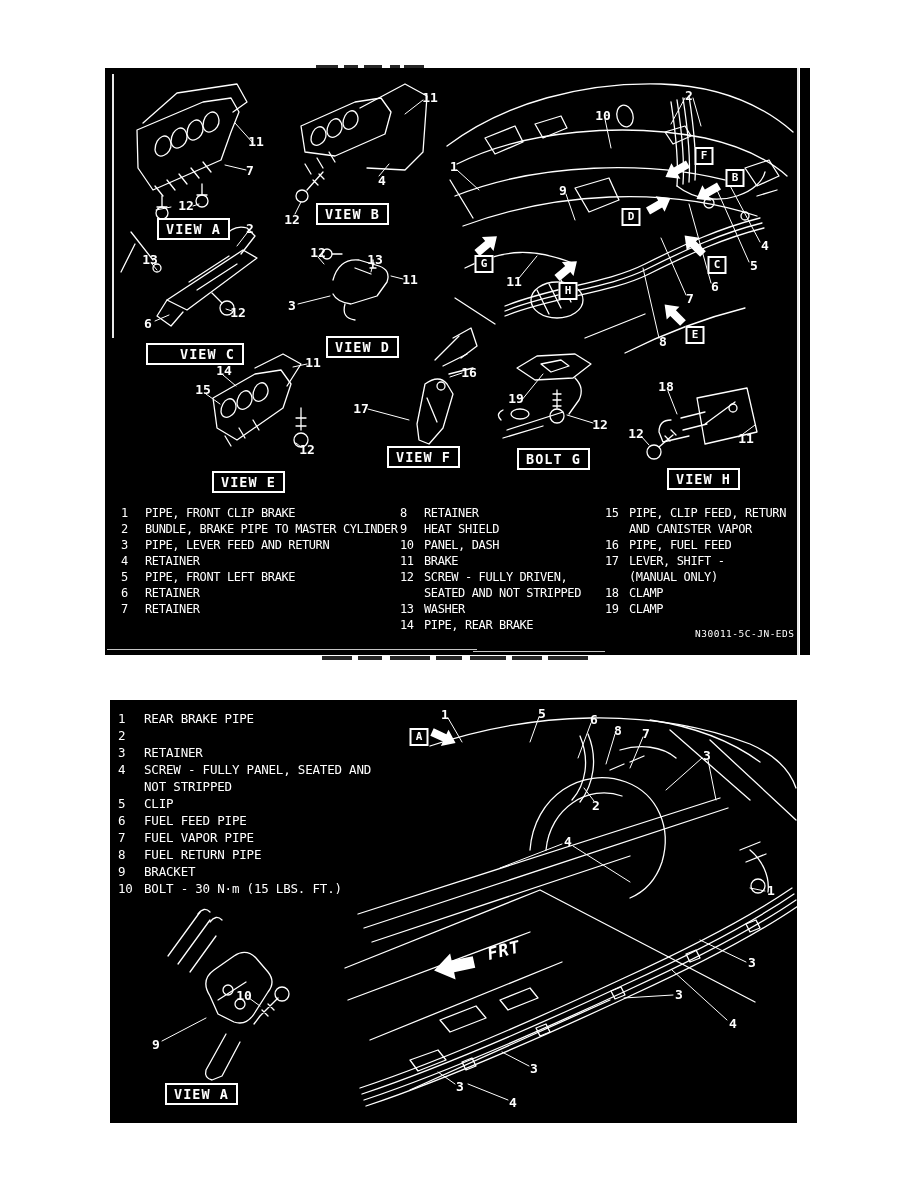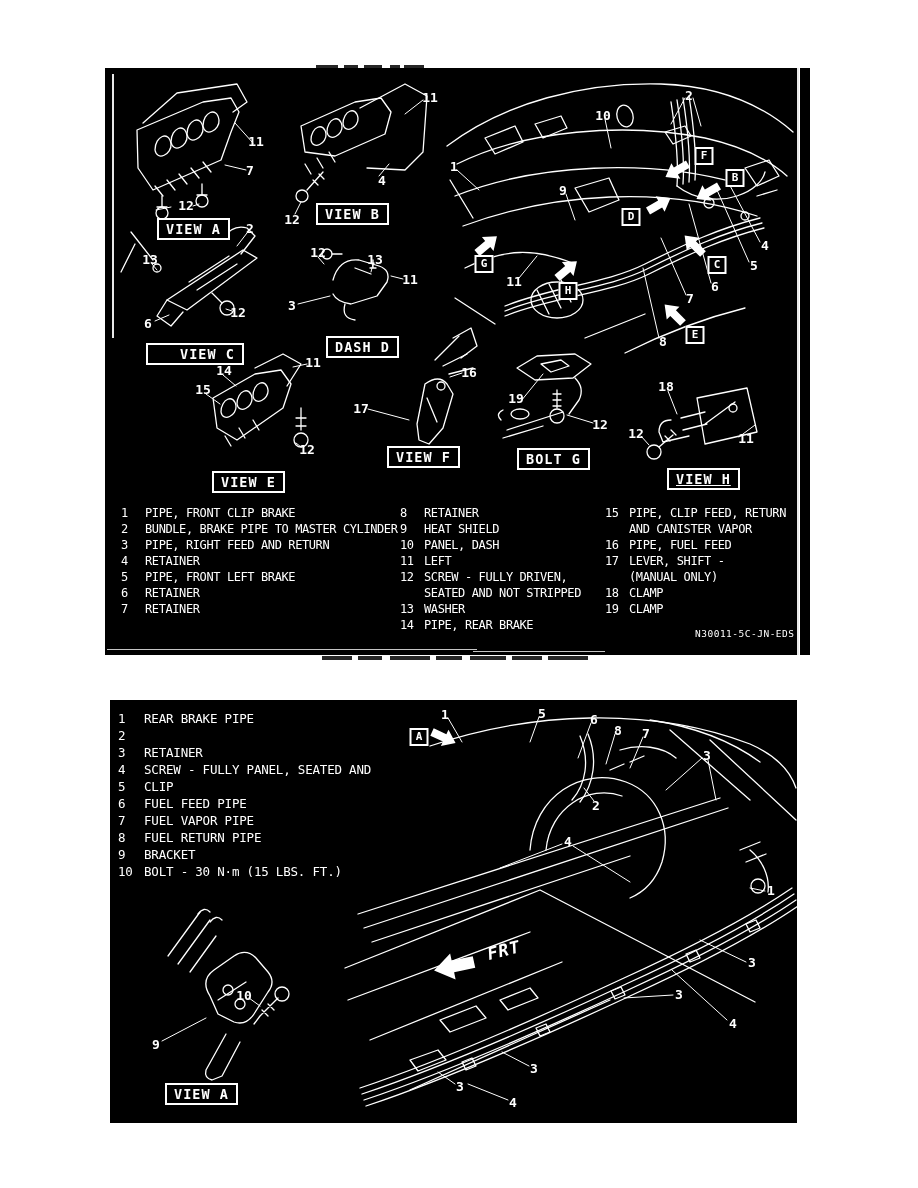--- a/index.html
+++ b/index.html
@@ -170,25 +170,25 @@
   </svg>
 
   <div class="wline" style="left:692px;top:0;width:2px;height:587px;"></div>
   <div class="wline" style="left:7px;top:6px;width:2px;height:264px;"></div>
   <div class="wline" style="left:2px;top:581px;width:370px;height:1px;opacity:.85;"></div>
   <div class="wline" style="left:368px;top:583px;width:132px;height:1px;opacity:.85;"></div>
 
   <div class="viewbox" style="left:52px;top:150px;">VIEW A</div>
   <div class="viewbox" style="left:211px;top:135px;">VIEW B</div>
   <div class="viewbox" style="left:41px;top:275px;padding-left:32px;">VIEW C</div>
-  <div class="viewbox" style="left:221px;top:268px;">DASH D</div>
+  <div class="viewbox" style="left:221px;top:268px;">VIEW D</div>
   <div class="viewbox" style="left:107px;top:403px;">VIEW E</div>
   <div class="viewbox" style="left:282px;top:378px;">VIEW F</div>
   <div class="viewbox" style="left:412px;top:380px;">BOLT G</div>
-  <div class="viewbox" style="left:562px;top:400px;text-decoration:underline;">VIEW H</div>
+  <div class="viewbox" style="left:562px;top:400px;">VIEW H</div>
 
   <div class="letter" style="left:599px;top:88px;">F</div>
   <div class="letter" style="left:630px;top:110px;">B</div>
   <div class="letter" style="left:526px;top:149px;">D</div>
   <div class="letter" style="left:612px;top:197px;">C</div>
   <div class="letter" style="left:379px;top:196px;">G</div>
   <div class="letter" style="left:463px;top:223px;">H</div>
   <div class="letter" style="left:590px;top:267px;">E</div>
 
   <div class="co" style="left:151px;top:73px;">11</div>
@@ -223,31 +223,31 @@
   <div class="co" style="left:610px;top:218px;">6</div>
   <div class="co" style="left:585px;top:230px;">7</div>
   <div class="co" style="left:558px;top:273px;">8</div>
   <div class="co" style="left:458px;top:122px;">9</div>
   <div class="co" style="left:498px;top:47px;">10</div>
   <div class="co" style="left:409px;top:213px;">11</div>
 
   <div class="legend" style="left:16px;top:437px;width:280px;">
     <div class="lrow"><span class="ln">1</span><span class="lt">PIPE, FRONT CLIP BRAKE</span></div>
     <div class="lrow"><span class="ln">2</span><span class="lt">BUNDLE, BRAKE PIPE TO MASTER CYLINDER</span></div>
-    <div class="lrow"><span class="ln">3</span><span class="lt">PIPE, RIGHT FEED AND RETURN</span></div>
+    <div class="lrow"><span class="ln">3</span><span class="lt">PIPE, LEVER FEED AND RETURN</span></div>
     <div class="lrow"><span class="ln">4</span><span class="lt">RETAINER</span></div>
     <div class="lrow"><span class="ln">5</span><span class="lt">PIPE, FRONT LEFT BRAKE</span></div>
     <div class="lrow"><span class="ln">6</span><span class="lt">RETAINER</span></div>
     <div class="lrow"><span class="ln">7</span><span class="lt">RETAINER</span></div>
   </div>
   <div class="legend" style="left:295px;top:437px;width:205px;">
     <div class="lrow"><span class="ln">8</span><span class="lt">RETAINER</span></div>
     <div class="lrow"><span class="ln">9</span><span class="lt">HEAT SHIELD</span></div>
     <div class="lrow"><span class="ln">10</span><span class="lt">PANEL, DASH</span></div>
-    <div class="lrow"><span class="ln">11</span><span class="lt">LEFT</span></div>
+    <div class="lrow"><span class="ln">11</span><span class="lt">BRAKE</span></div>
     <div class="lrow"><span class="ln">12</span><span class="lt">SCREW - FULLY DRIVEN,</span></div>
     <div class="lrow"><span class="ln"></span><span class="lt">SEATED AND NOT STRIPPED</span></div>
     <div class="lrow"><span class="ln">13</span><span class="lt">WASHER</span></div>
     <div class="lrow"><span class="ln">14</span><span class="lt">PIPE, REAR BRAKE</span></div>
   </div>
   <div class="legend" style="left:500px;top:437px;width:190px;">
     <div class="lrow"><span class="ln">15</span><span class="lt">PIPE, CLIP FEED, RETURN</span></div>
     <div class="lrow"><span class="ln"></span><span class="lt">AND CANISTER VAPOR</span></div>
     <div class="lrow"><span class="ln">16</span><span class="lt">PIPE, FUEL FEED</span></div>
     <div class="lrow"><span class="ln">17</span><span class="lt">LEVER, SHIFT -</span></div>
@@ -332,20 +332,21 @@
   <div class="co" style="left:350px;top:386px;">3</div>
   <div class="co" style="left:403px;top:402px;">4</div>
   <div class="co" style="left:46px;top:344px;">9</div>
   <div class="co" style="left:134px;top:295px;">10</div>
 
   <div class="legend2" style="left:8px;top:10px;width:330px;">
     <div class="lrow"><span class="ln2">1</span><span class="lt">REAR BRAKE PIPE</span></div>
     <div class="lrow"><span class="ln2">2</span></div>
     <div class="lrow"><span class="ln2">3</span><span class="lt">RETAINER</span></div>
     <div class="lrow"><span class="ln2">4</span><span class="lt">SCREW - FULLY PANEL, SEATED AND</span></div>
+    <div class="lrow"><span class="ln2"></span><span class="lt">NOT STRIPPED</span></div>
     <div class="lrow"><span class="ln2">5</span><span class="lt">CLIP</span></div>
     <div class="lrow"><span class="ln2">6</span><span class="lt">FUEL FEED PIPE</span></div>
     <div class="lrow"><span class="ln2">7</span><span class="lt">FUEL VAPOR PIPE</span></div>
     <div class="lrow"><span class="ln2">8</span><span class="lt">FUEL RETURN PIPE</span></div>
     <div class="lrow"><span class="ln2">9</span><span class="lt">BRACKET</span></div>
     <div class="lrow"><span class="ln2">10</span><span class="lt">BOLT - 30 N·m (15 LBS. FT.)</span></div>
   </div>
 </div>
 
 </body></html>

